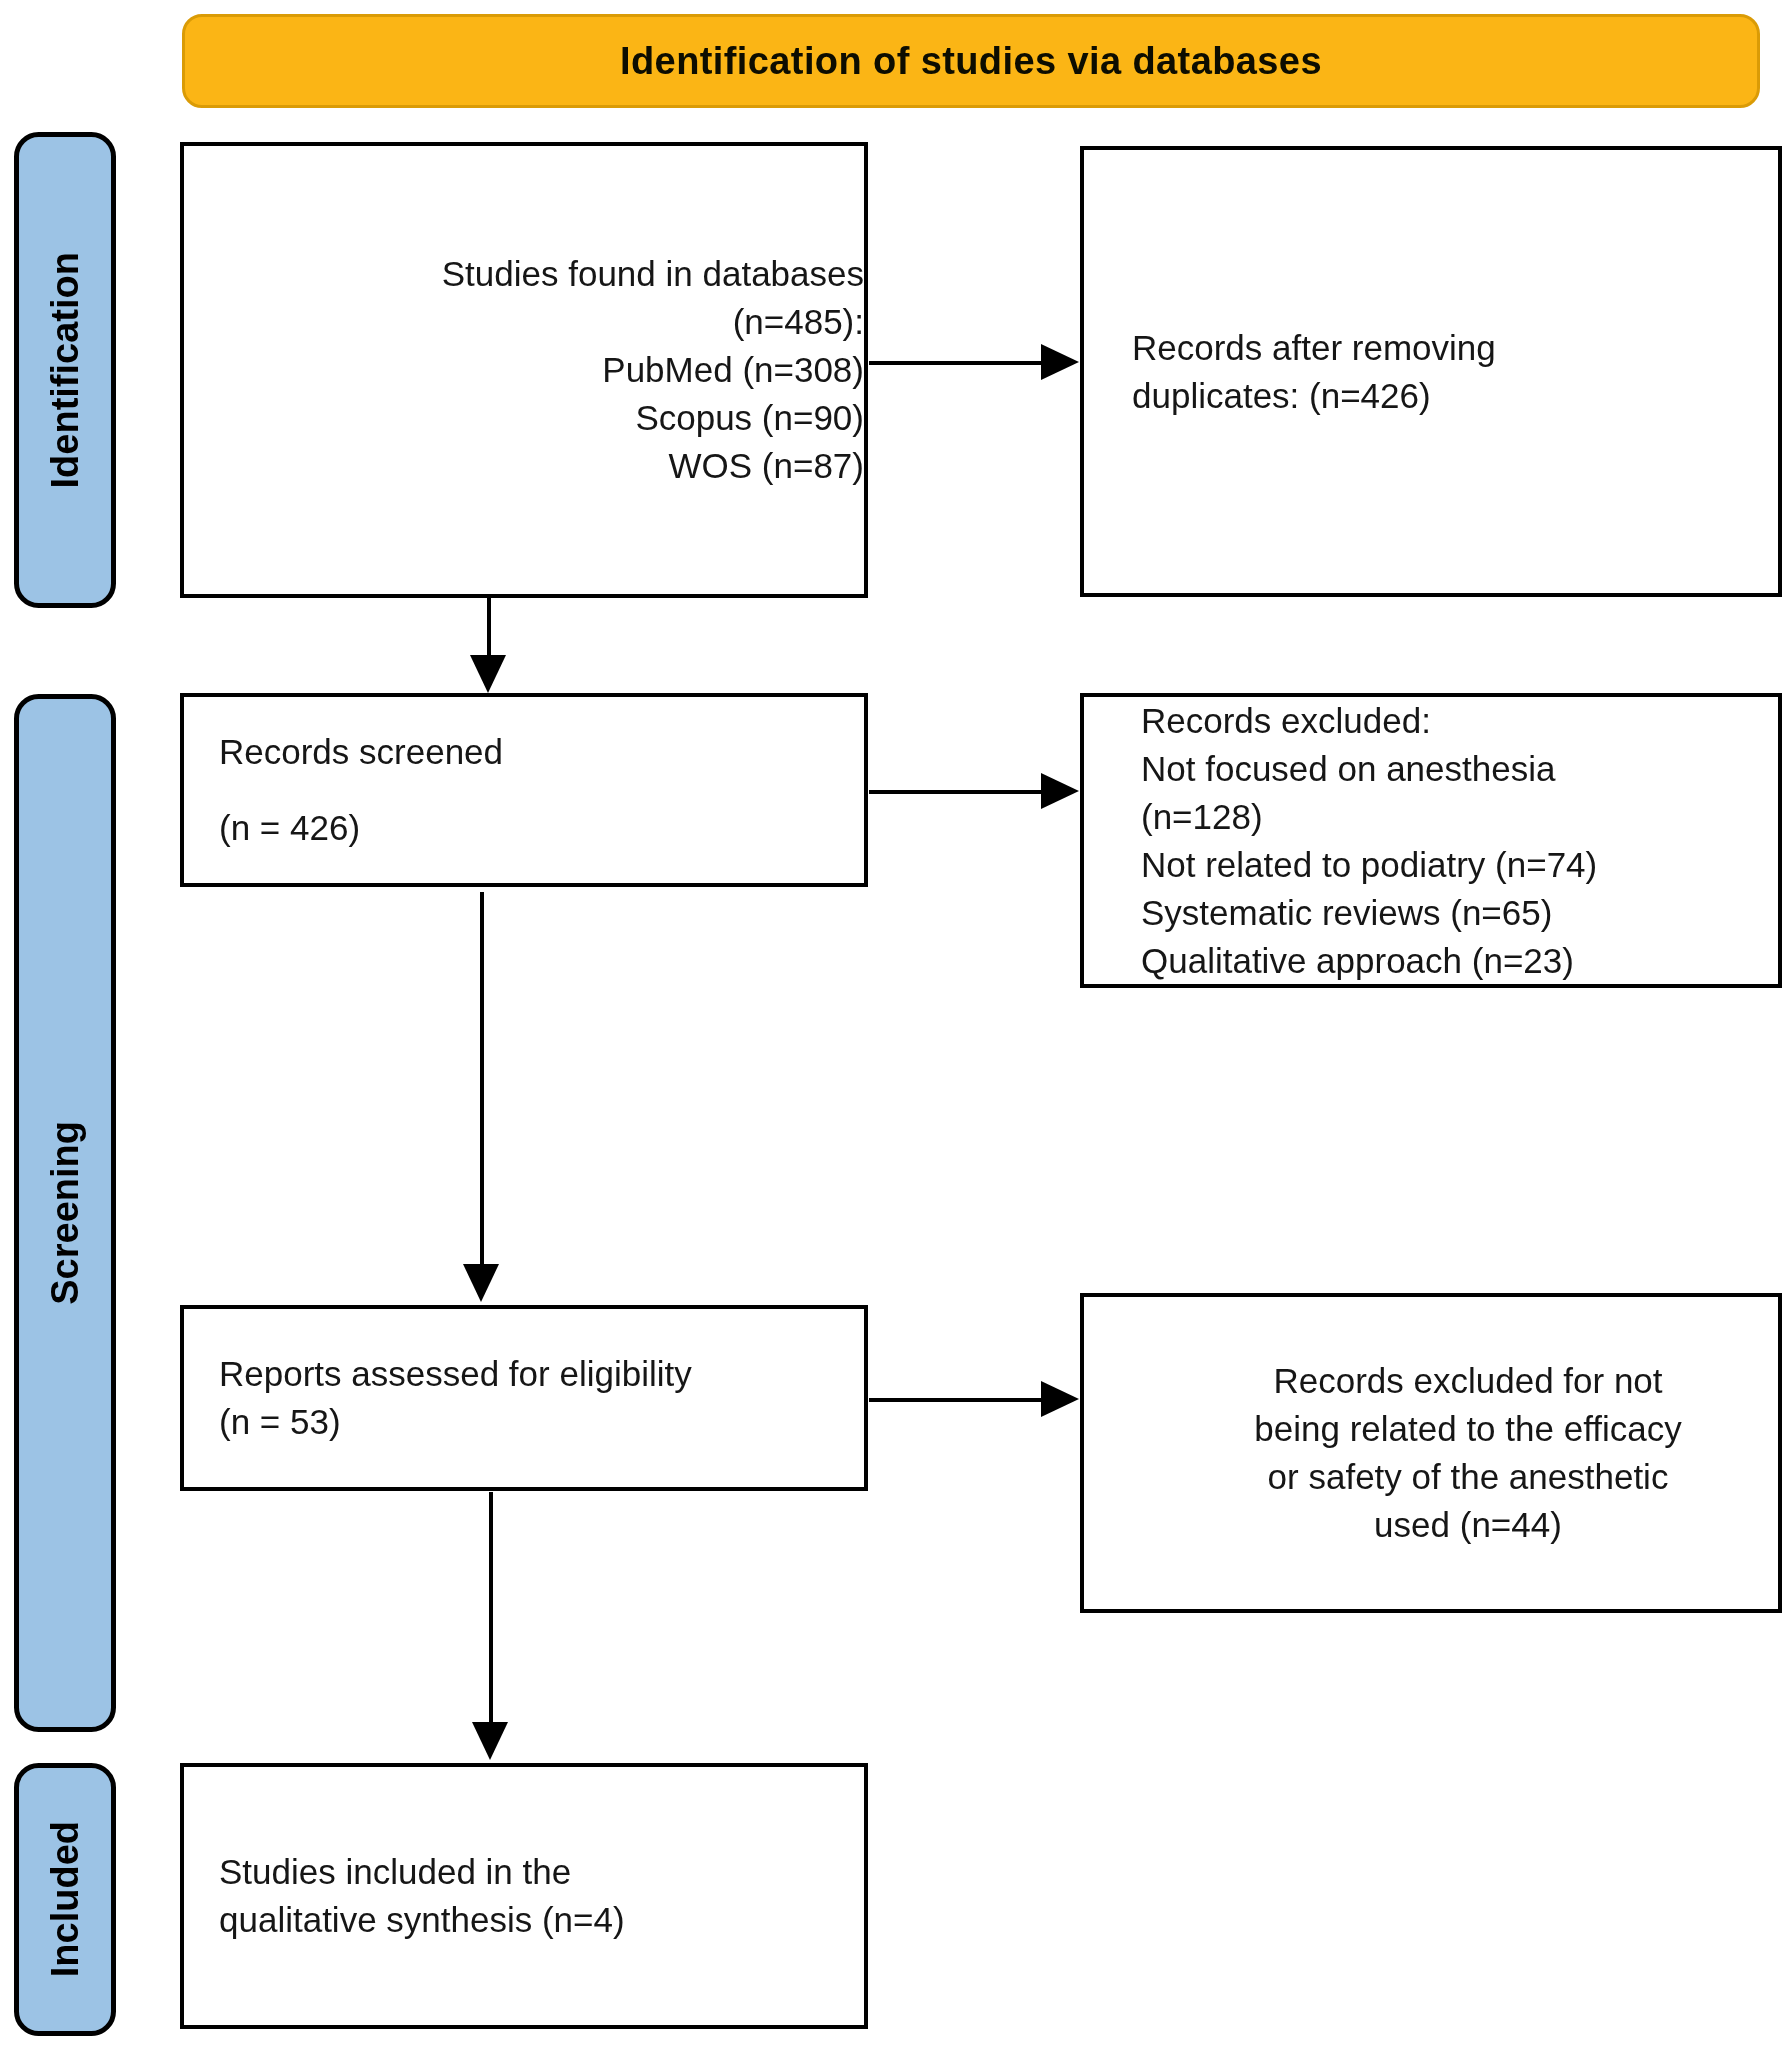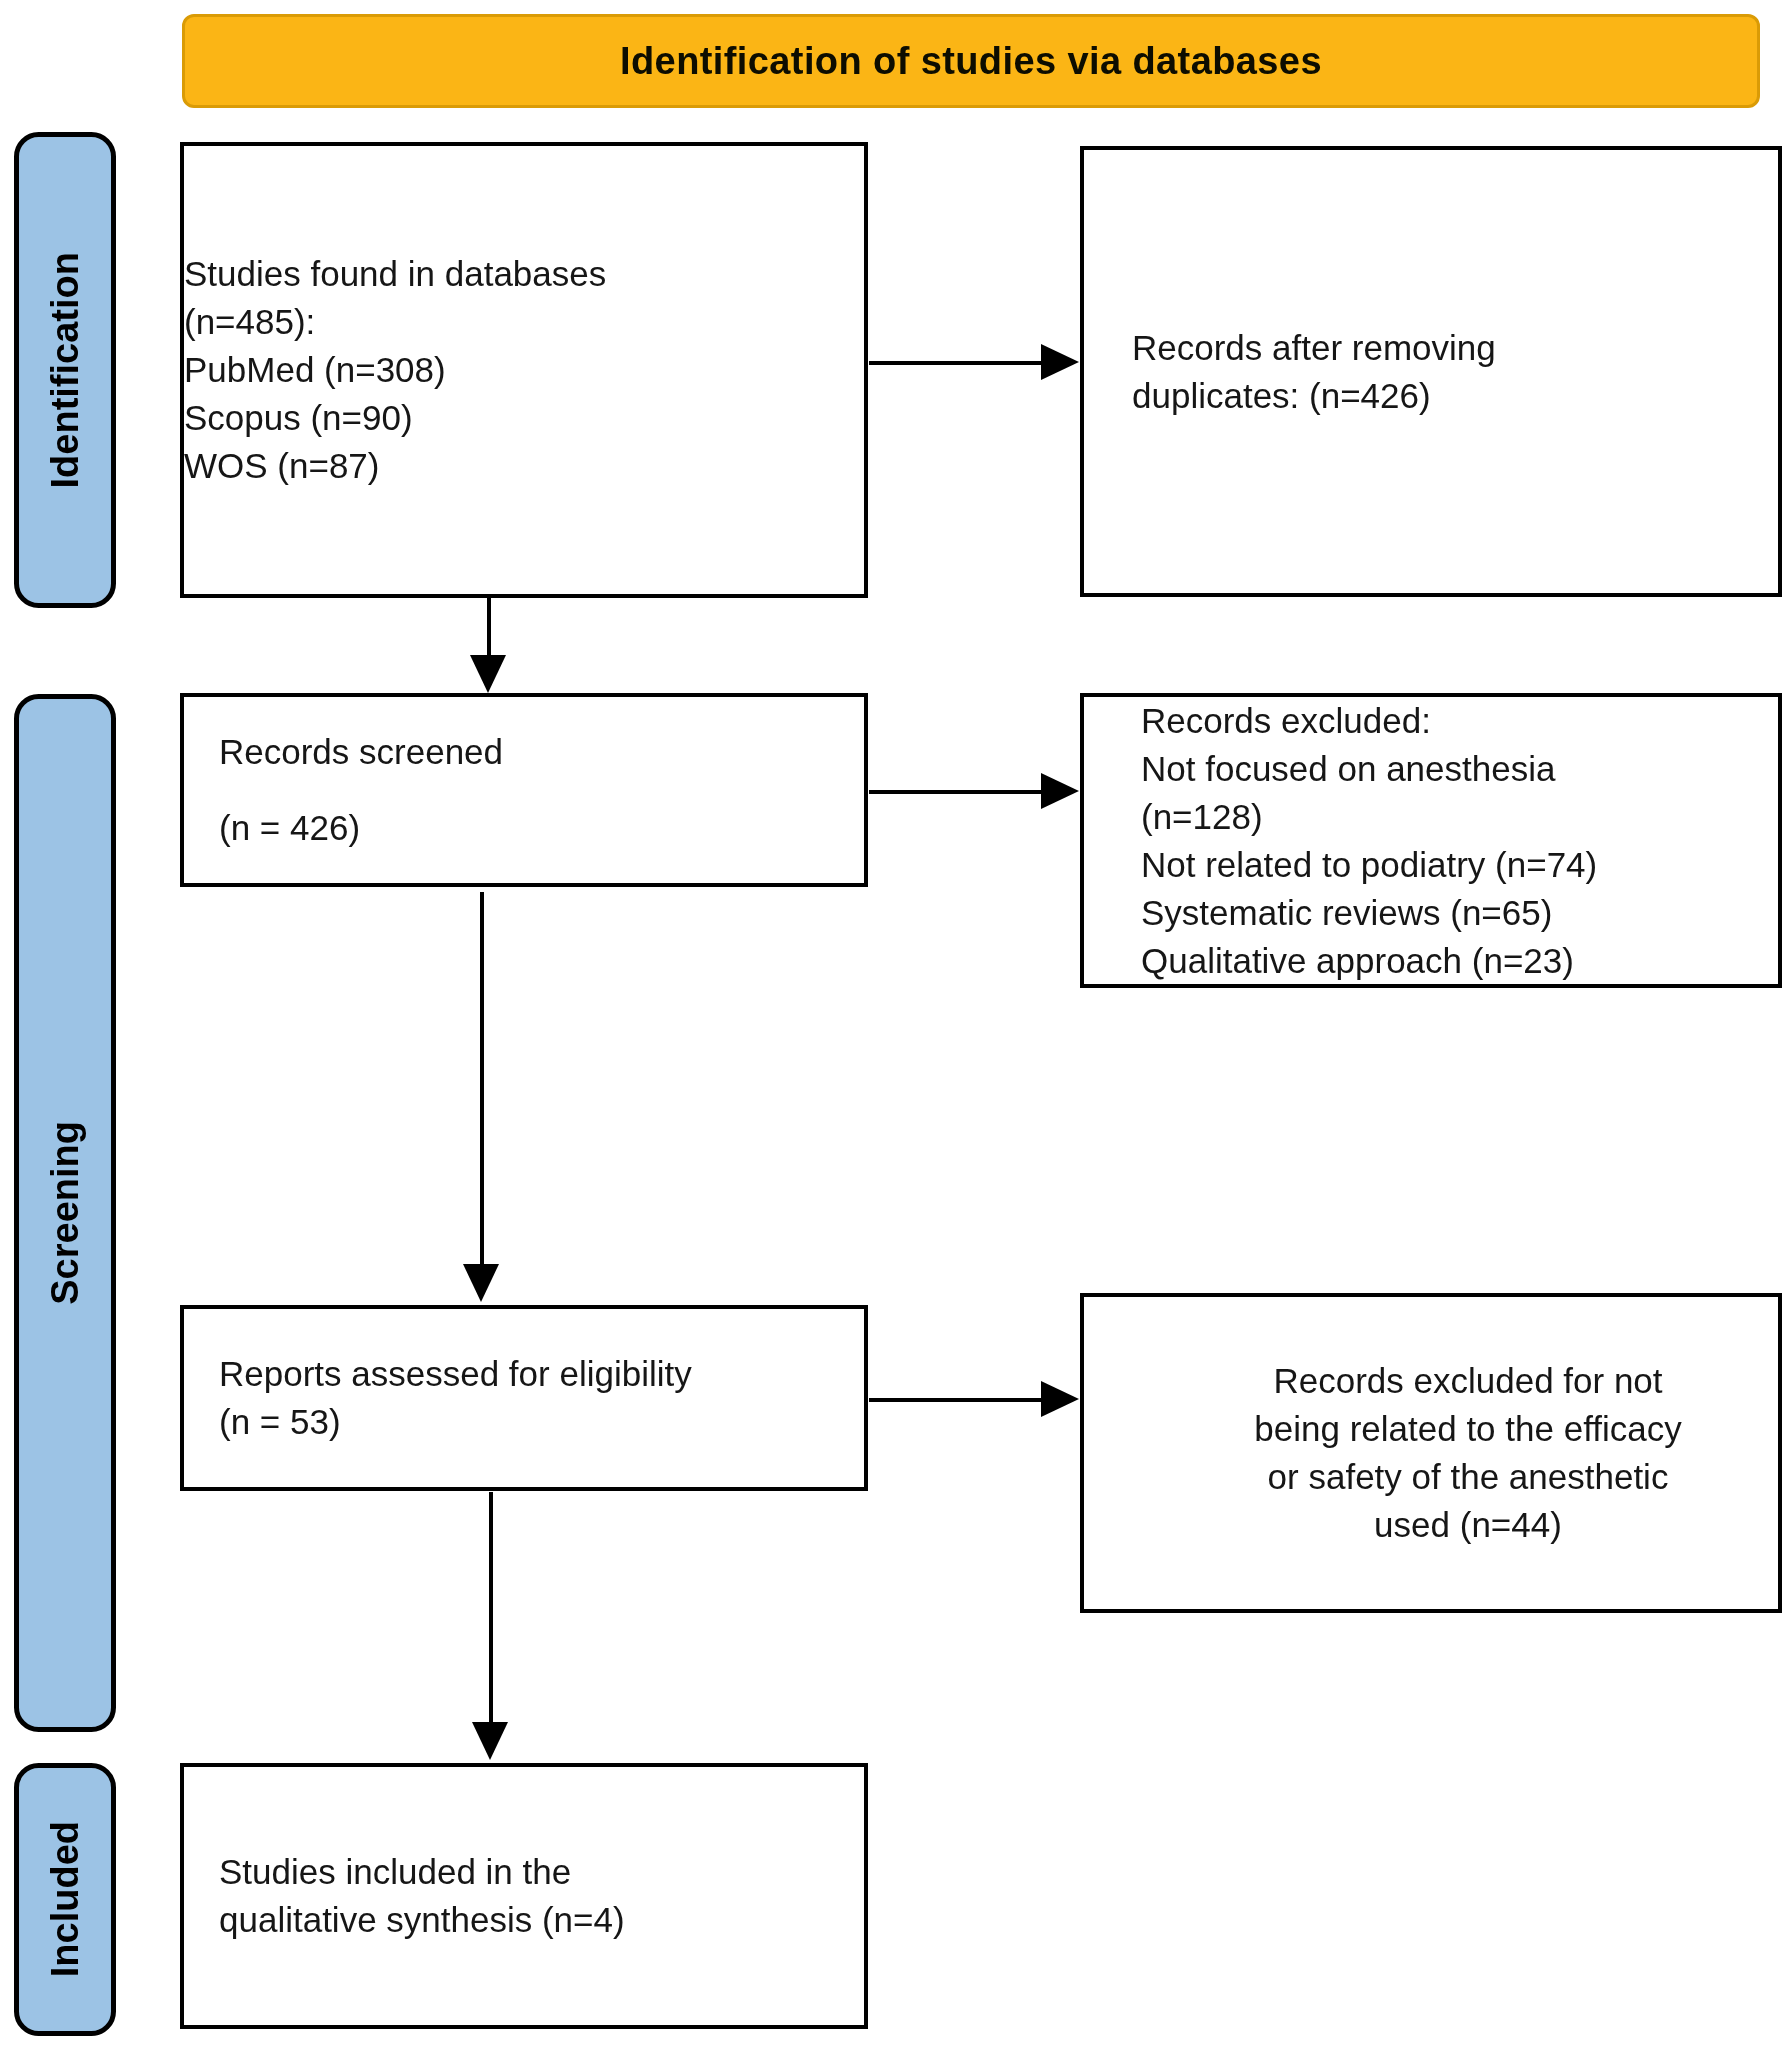--- a/index.html
+++ b/index.html
@@ -9,21 +9,21 @@
     background:#ffffff;
     font-family:"Liberation Sans", sans-serif;
     color:#111111;
   }
   
   .banner{
     position:absolute;left:182px;top:14px;width:1578px;height:94px;
     box-sizing:border-box;
     background:#FBB515;
     border:3.8px solid #DA9B06;
-    border-radius:12px;
+    border-radius:20px;
     display:flex;align-items:center;justify-content:center;
   }
   .banner .title{
     font-size:38px;font-weight:bold;color:#0d0d00;letter-spacing:0.4px;
   }
   
   .stage{
     position:absolute;left:14px;width:102px;
     box-sizing:border-box;
     background:#9CC3E5;
@@ -44,21 +44,21 @@
   .fbox{
     position:absolute;
     box-sizing:border-box;
     background:#ffffff;
     border:4.6px solid #000000;
     display:flex;flex-direction:column;justify-content:center;
   }
   .fbox .line{display:block;white-space:nowrap;font-size:35px;line-height:48px;color:#161616;}
   .col-left{left:180px;width:688px;}
   .col-right{left:1080px;width:702px;}
-  .box-studies-found{top:142px;height:456px;}
+  .box-studies-found{top:142px;height:456px;align-items:flex-end;}
   .box-after-duplicates{top:146px;height:451px;padding-left:48px;}
   .box-records-screened{top:693px;height:194px;padding-left:35px;gap:28px;}
   .box-records-excluded{top:693px;height:295px;padding-left:57px;}
   .box-reports-assessed{top:1305px;height:186px;padding-left:35px;}
   .box-excluded-efficacy{top:1293px;height:320px;padding-left:74px;align-items:center;}
   .box-studies-included{top:1763px;height:266px;padding-left:35px;}
   
   .arrow{position:absolute;}
   .arrow .shaft-v{position:absolute;left:0;top:0;width:3.8px;background:#000000;}
   .arrow .shaft-h{position:absolute;left:0;top:0;height:3.8px;background:#000000;}

